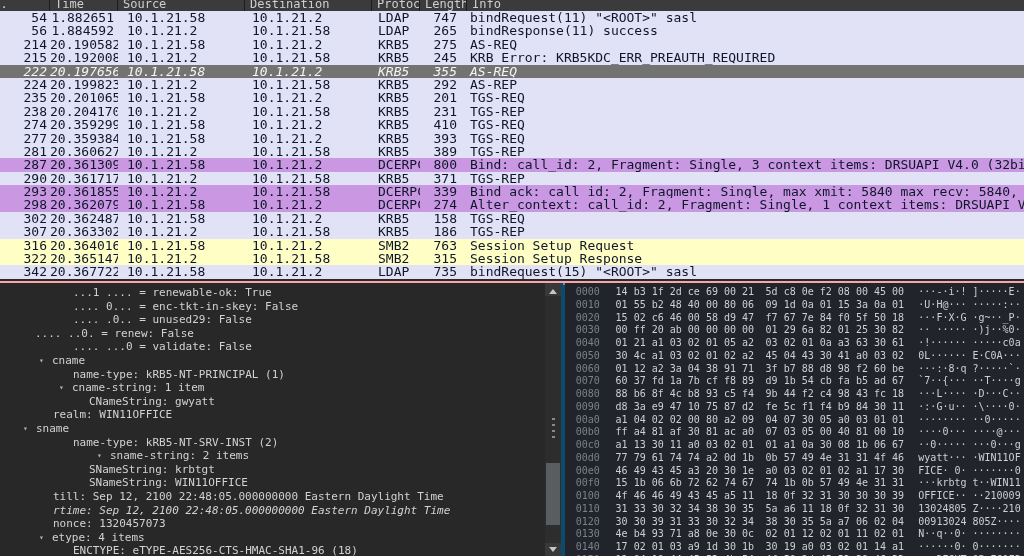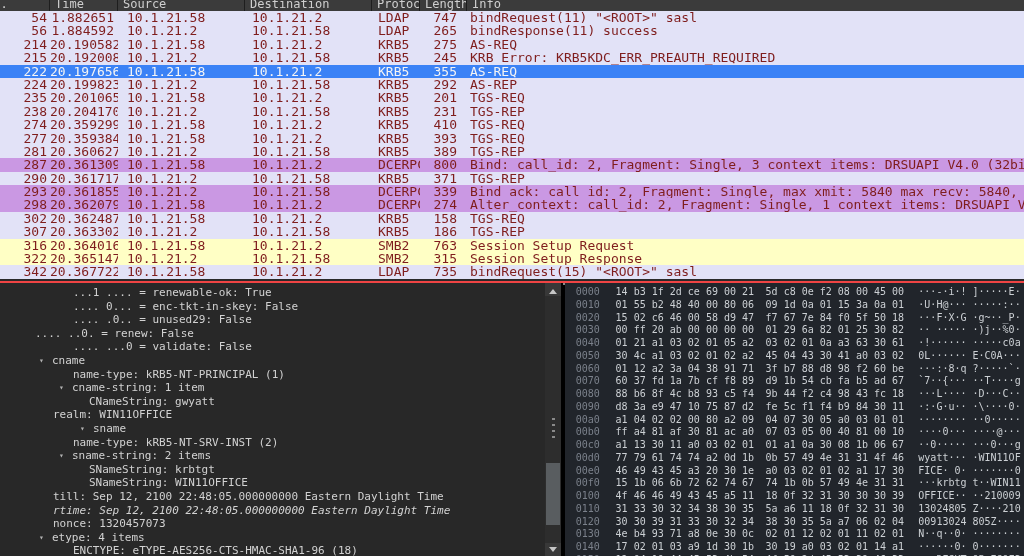--- a/index.html
+++ b/index.html
@@ -6,37 +6,37 @@
   body{width:1024px;height:556px;overflow:hidden;position:relative;
        font-family:"DejaVu Sans Mono","Liberation Mono",monospace;}
   
   .plist{position:absolute;top:0;left:0;width:1024px;height:281px;background:#2a2a2a;overflow:hidden;}
   .phead{display:flex;height:11px;background:#3b3b3b;color:#cfcfcf;font-size:12px;overflow:hidden;}
   .hcell{flex:none;line-height:15px;margin-top:-3px;padding-left:5px;white-space:nowrap;overflow:hidden;
          border-right:1px solid #1e1e1e;box-sizing:border-box;}
   .hcell.w-info{border-right:none;}
   .hcell.w-no span{display:inline-block;margin-left:-19px;}
   .prows{position:relative;}
-  .prow{display:flex;height:13.4px;line-height:13.5px;font-size:13px;color:#7f1d1d;
+  .prow{display:flex;height:13.4px;line-height:13.5px;font-size:13px;color:#0f172a;
         white-space:nowrap;overflow:hidden;}
   .prow span{display:block;box-sizing:border-box;overflow:hidden;flex:none;}
   .w-no{width:50px;}  .c-no{text-align:right;padding-right:3px;}
   .w-time{width:68px;} .c-time{text-align:right;padding-right:4px;}
   .w-src{width:127px;} .c-src{padding-left:9px;}
   .w-dst{width:127px;} .c-dst{padding-left:7px;}
   .w-proto{width:48px;} .c-proto{padding-left:6px;}
   .w-len{width:47px;} .c-len{text-align:right;padding-right:10px;}
   .w-info{flex:1 1 auto;min-width:0;} .c-info{flex:1 1 auto;min-width:0;padding-left:3px;}
   .prow.default{background:#e2e2f7;}
   .prow.dcerpc{background:#ca98e3;}
   .prow.smb2{background:#ffffc5;}
-  .prow.selected{background:#3b82f6;color:#f4f4f4;}
-  
-  .bottom{position:absolute;top:281px;left:0;width:1024px;height:275px;border-top:2px solid #ef4444;
-          box-sizing:border-box;background:#000000;}
+  .prow.selected{background:#737373;color:#f4f4f4;font-style:italic;}
+  
+  .bottom{position:absolute;top:281px;left:0;width:1024px;height:275px;border-top:2px solid #fca5a5;
+          box-sizing:border-box;background:#0c4a6e;}
   
   .details{position:absolute;left:0;top:0;width:545px;height:273px;background:#282828;
            overflow:hidden;padding-top:3px;box-sizing:border-box;}
   .dline{height:13.6px;line-height:13.6px;font-size:11px;color:#d2d2d2;white-space:pre;overflow:hidden;}
   .dline .tri{display:inline-block;width:13px;margin-left:-14px;color:#b2b2b2;font-size:8px;
               vertical-align:top;line-height:13.6px;}
   
   .vscroll{position:absolute;left:545px;top:0;width:16px;height:273px;background:#2d2d2d;}
   .sbtn{position:absolute;left:0;width:16px;height:13px;background:#383838;}
   .sbtn.up{top:0;} .sbtn.down{bottom:0;}
@@ -260,23 +260,23 @@
       <div class="dline" style="padding-left: 73px;"><span>...1 .... = renewable-ok: True</span></div>
       <div class="dline" style="padding-left: 73px;"><span>.... 0... = enc-tkt-in-skey: False</span></div>
       <div class="dline" style="padding-left: 73px;"><span>.... .0.. = unused29: False</span></div>
       <div class="dline" style="padding-left: 35px;"><span>.... ..0. = renew: False</span></div>
       <div class="dline" style="padding-left: 73px;"><span>.... ...0 = validate: False</span></div>
       <div class="dline" style="padding-left: 53px;"><span class="tri">▾</span><span>cname</span></div>
       <div class="dline" style="padding-left: 73px;"><span>name-type: kRB5-NT-PRINCIPAL (1)</span></div>
       <div class="dline" style="padding-left: 73px;"><span class="tri">▾</span><span>cname-string: 1 item</span></div>
       <div class="dline" style="padding-left: 89px;"><span>CNameString: gwyatt</span></div>
       <div class="dline" style="padding-left: 53px;"><span>realm: WIN11OFFICE</span></div>
-      <div class="dline" style="padding-left: 55px; margin-left: 39px;"><span class="tri">▾</span><span>sname</span></div>
+      <div class="dline" style="padding-left: 37px;"><span class="tri">▾</span><span>sname</span></div>
       <div class="dline" style="padding-left: 73px;"><span>name-type: kRB5-NT-SRV-INST (2)</span></div>
-      <div class="dline" style="padding-left: 73px;"><span class="tri">▾</span><span>sname-string: 2 items</span></div>
+      <div class="dline" style="padding-left: 111px;"><span class="tri">▾</span><span>sname-string: 2 items</span></div>
       <div class="dline" style="padding-left: 89px;"><span>SNameString: krbtgt</span></div>
       <div class="dline" style="padding-left: 89px;"><span>SNameString: WIN11OFFICE</span></div>
       <div class="dline" style="padding-left: 53px;"><span>till: Sep 12, 2100 22:48:05.000000000 Eastern Daylight Time</span></div>
       <div class="dline" style="padding-left: 53px; font-style: italic;"><span>rtime: Sep 12, 2100 22:48:05.000000000 Eastern Daylight Time</span></div>
       <div class="dline" style="padding-left: 53px;"><span>nonce: 1320457073</span></div>
       <div class="dline" style="padding-left: 53px;"><span class="tri">▾</span><span>etype: 4 items</span></div>
       <div class="dline" style="padding-left: 73px;"><span>ENCTYPE: eTYPE-AES256-CTS-HMAC-SHA1-96 (18)</span></div>
     </div>
   <div class="vscroll">
     <div class="sbtn up">

